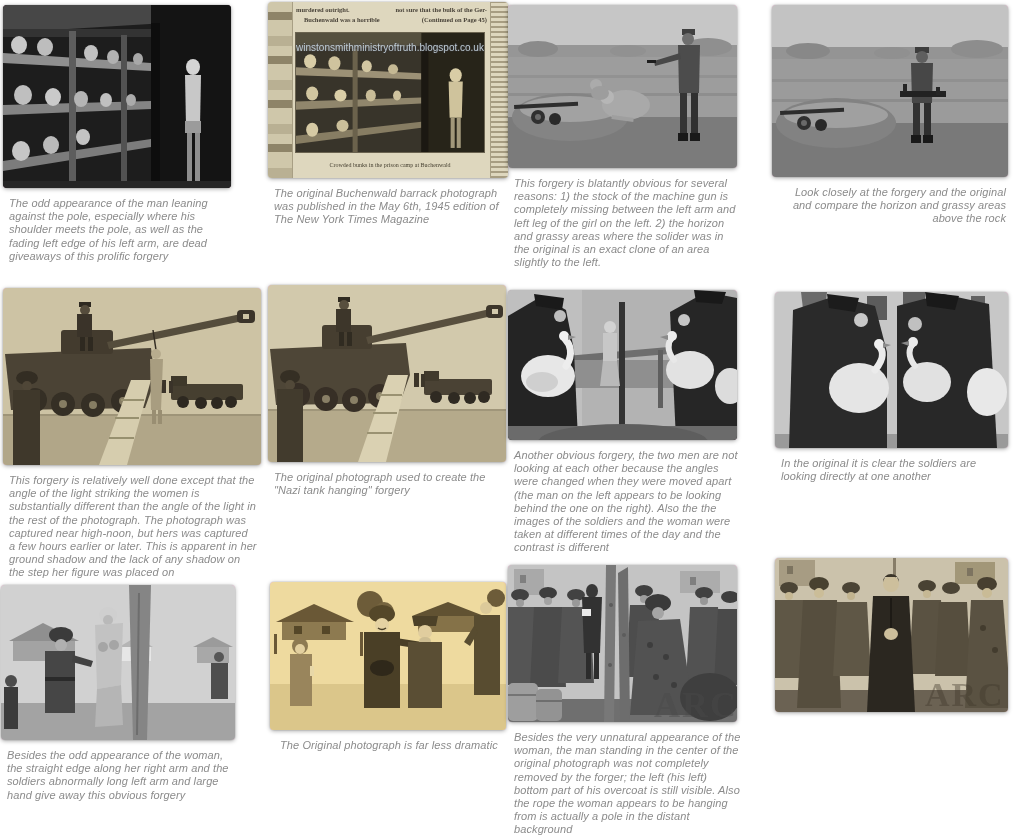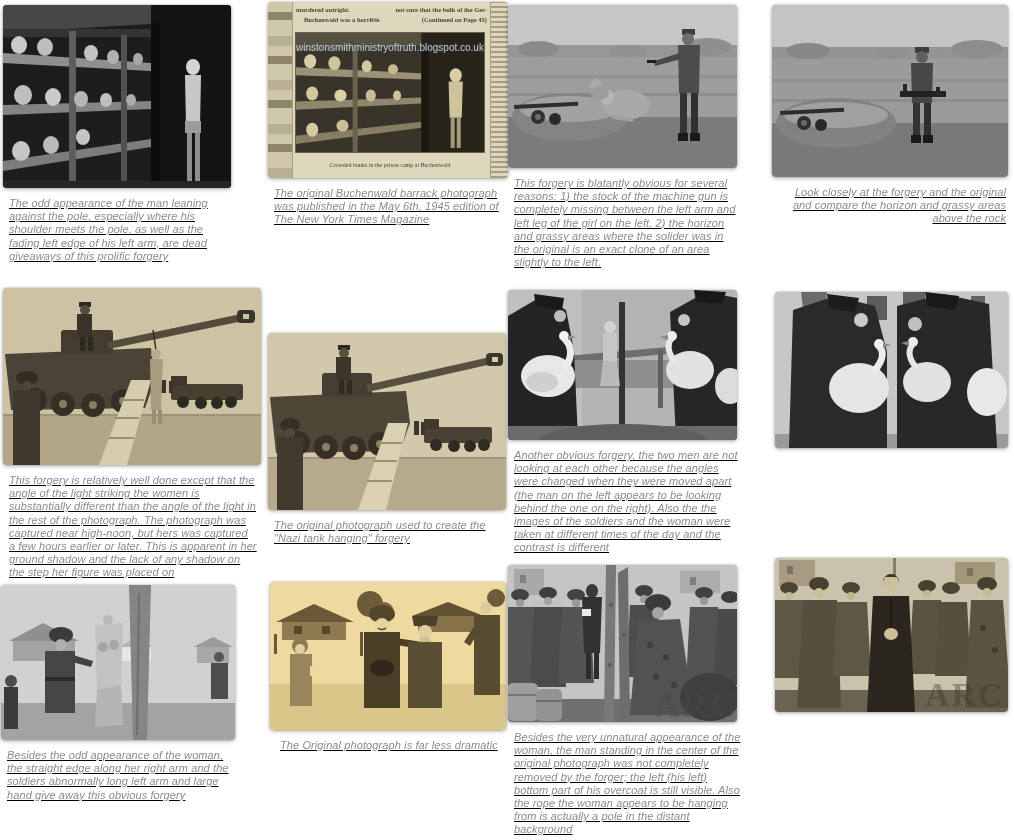--- a/index.html
+++ b/index.html
@@ -1,18 +1,18 @@
 <!DOCTYPE html>
 <html><head>
 <meta charset="utf-8">
 <style>
   html,body{margin:0;padding:0;background:#ffffff;}
   #canvas{position:relative;width:1014px;height:840px;background:#ffffff;overflow:hidden;
           font-family:"Liberation Sans",sans-serif;}
-  .cell{position:absolute;text-decoration:underline;}
+  .cell{position:absolute;}
   .photo{position:relative;width:100%;border-radius:4px;overflow:hidden;
          box-shadow:0 1px 4px rgba(0,0,0,.35),0 0 0 1px rgba(0,0,0,.05);background:#f9a8d4;}
   .photo svg{display:block;width:100%;height:100%;}
   .cap{margin:9px 0 0 0;padding:0 2px 0 6px;
        font:italic 11px/1.2 "Liberation Sans",sans-serif;color:#8b8b8b;letter-spacing:.1px;}
   
   .newspaper{background:#ded7be;height:176px;}
   .np-left{position:absolute;left:0;top:0;bottom:0;width:24px;border-right:1px solid #a89f84;
            background:repeating-linear-gradient(0deg,#b9b093 0 10px,#cfc7aa 10px 26px,#8e8468 26px 34px,#cfc7aa 34px 44px);}
   .np-right{position:absolute;right:0;top:0;bottom:0;width:17px;border-left:1px solid #a89f84;
@@ -227,21 +227,21 @@
         <rect x="149" y="122" width="4" height="14" fill="#998e72"></rect>
           <rect x="155" y="122" width="4" height="14" fill="#998e72"></rect>
         <ellipse cx="24" cy="90" rx="11" ry="7" fill="#332d23"></ellipse>
         <circle cx="24" cy="98" r="5" fill="#4f4637"></circle>
         <rect x="10" y="102" width="27" height="75" fill="#3f382b"></rect>
       </svg>
     </div>
     <p class="cap" style="width:248px;">This forgery is relatively well done except that the angle of the light striking the women is substantially different than the angle of the light in the rest of the photograph. The photograph was captured near high-noon, but hers was captured a few hours earlier or later. This is apparent in her ground shadow and the lack of any shadow on the step her figure was placed on</p>
   </div>
 
-  <div class="cell" style="left:268px;top:285px;width:238px;margin-top:48px;">
+  <div class="cell" style="left:268px;top:285px;width:238px;">
     <div class="photo" style="height:177px;">
       <svg viewBox="0 0 238 177" preserveAspectRatio="none">
         <rect width="238" height="177" fill="#d2c9ac"></rect>
         <rect y="124" width="238" height="3" fill="#a0967a"></rect>
         <rect y="126" width="238" height="51" fill="#b5aa8b"></rect>
         <rect x="156" y="94" width="68" height="16" rx="2" fill="#4a4234"></rect>
         <rect x="156" y="86" width="15" height="10" fill="#413a2c"></rect>
         <circle cx="168" cy="112" r="6" fill="#2f2a22"></circle>
           <circle cx="186" cy="113" r="6" fill="#2f2a22"></circle>
         <circle cx="202" cy="113" r="6" fill="#2f2a22"></circle>
@@ -333,20 +333,21 @@
         <path d="M100,78 C110,66 108,58 104,54" stroke="#ebebeb" stroke-width="7" fill="none" stroke-linecap="round"></path>
         <circle cx="104" cy="52" r="5" fill="#efefef"></circle>
         <polygon points="108,51 116,53 108,56" fill="#8d8d8d"></polygon>
         <ellipse cx="152" cy="90" rx="24" ry="20" fill="#e1e1e1"></ellipse>
         <path d="M140,74 C132,64 134,56 138,52" stroke="#e7e7e7" stroke-width="6" fill="none" stroke-linecap="round"></path>
         <circle cx="138" cy="50" r="5" fill="#ebebeb"></circle>
         <polygon points="134,49 126,51 134,54" fill="#888888"></polygon>
         <ellipse cx="212" cy="100" rx="20" ry="24" fill="#e8e8e8"></ellipse>
       </svg>
     </div>
+    <p class="cap" style="width:226px;">In the original it is clear the soldiers are looking directly at one another</p>
   </div>
 
   <div class="cell" style="left:1px;top:585px;width:234px;">
     <div class="photo" style="height:155px;">
       <svg viewBox="0 0 234 155" preserveAspectRatio="none">
         <rect width="234" height="155" fill="#d1d1d1"></rect>
         <polygon points="8,56 42,38 78,56" fill="#8f8f8f"></polygon>
         <rect x="12" y="56" width="62" height="20" fill="#a3a3a3"></rect>
         <rect x="120" y="62" width="30" height="14" fill="#e6e6e6"></rect>
         <polygon points="118,62 135,52 152,62" fill="#b5b5b5"></polygon>

